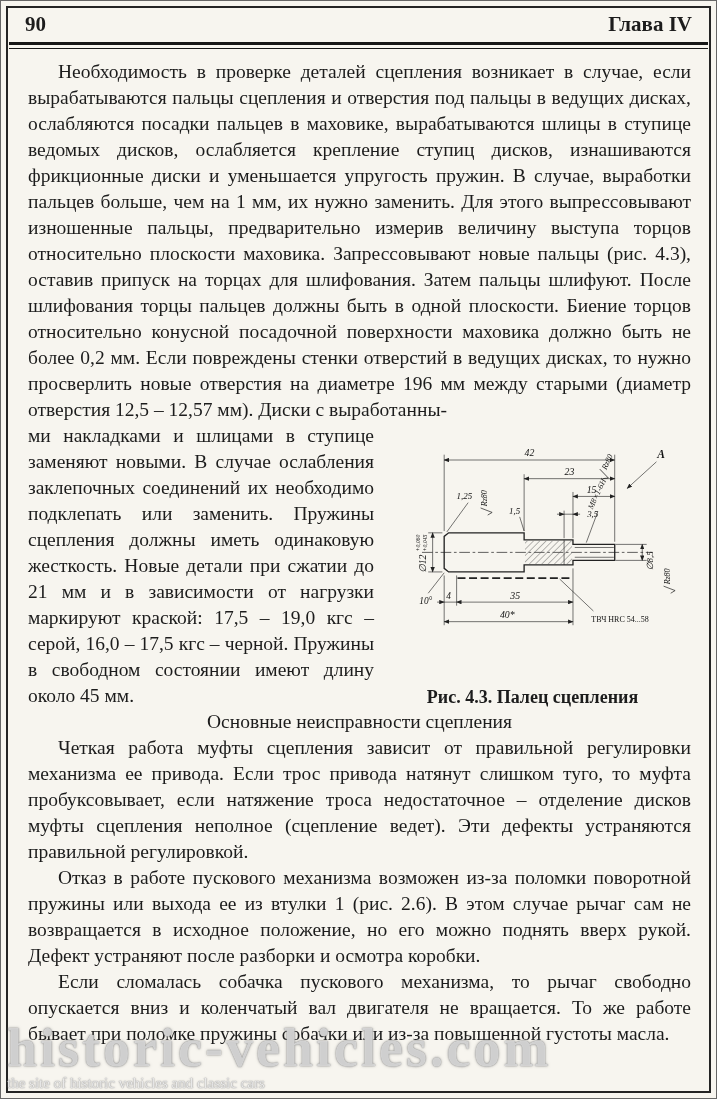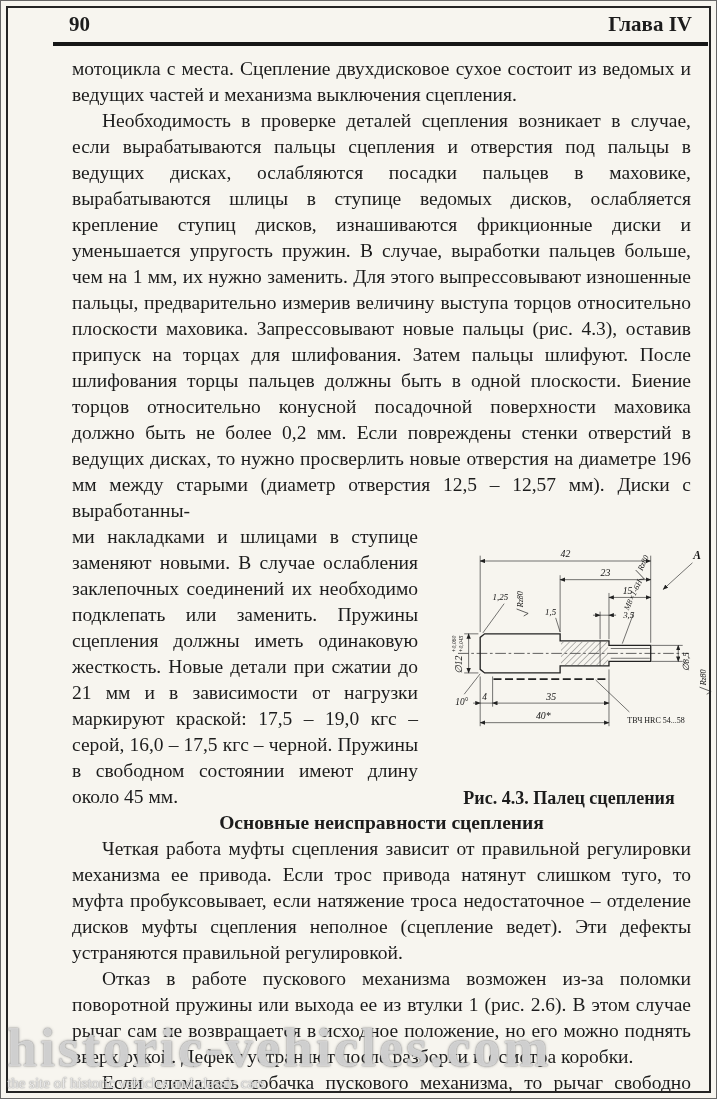--- a/index.html
+++ b/index.html
@@ -3,33 +3,33 @@
 <meta charset="utf-8">
 <style>
   html,body { margin:0; padding:0; background:#d8d6d0; }
   .page {
     position:relative; width:717px; height:1099px; margin:0 auto;
     background:#f7f5ef; overflow:hidden; box-sizing:border-box;
     border:1px solid #666;
     font-family:"Liberation Serif", serif; color:#1c1c1c;
   }
   .frame { position:absolute; inset:5px; border:2px solid #242424; pointer-events:none; z-index:3; }
-  .inner { position:absolute; inset:8px; display:flex; flex-direction:column;padding-left:44px; }
+  .inner { position:absolute; inset:8px; display:flex; flex-direction:column; }
   .header { display:flex; justify-content:space-between; align-items:baseline;
             padding:3px 16px 5px; font-size:21px; font-weight:bold; }
   .chapter { }
   .rule { border-top:3px solid #161616; border-bottom:1.5px solid #161616; height:3px; }
   .bodytext { padding:10px 17px 0 19px; font-size:19.5px; line-height:26px; text-align:justify; }
   .bodytext p { margin:0; }
   .indent { text-indent:30px; }
   .wrap-row { display:flex; align-items:center; }
   .wrap-text { width:346px; flex:none; text-align:justify; }
   .fig { flex:1; text-align:center; padding-top:4px; }
   .fig-caption { font-weight:bold; font-size:18px; line-height:22px; margin-top:20px; text-align:center; }
-  .section-heading { text-align:center; font-weight:bold; margin:10px 0 4px; }
+  .section-heading { text-align:center; font-weight:normal; margin:10px 0 4px; }
   svg text { font-family:"Liberation Serif", serif; font-style:italic; fill:#111; }
   svg .upr { font-style:normal; }
   .watermark { position:absolute; left:6px; bottom:6px; z-index:4; pointer-events:none; line-height:1.05; }
   .wm-site {
     font-size:54px; font-weight:bold; letter-spacing:3px; white-space:nowrap;
     color:rgba(255,255,255,0.68);
     text-shadow:0 0 1px rgba(100,100,100,0.9), 0 0 3px rgba(130,130,130,0.7);
   }
   .wm-tagline {
     font-size:15px; white-space:nowrap;
@@ -44,21 +44,20 @@
   <div class="frame"></div>
   <div class="inner">
 
     <div class="header">
       <span>90</span>
       <span class="chapter">Глава IV</span>
     </div>
     <div class="rule"></div>
 
     <div class="bodytext">
-      <p>мотоцикла с места. Сцепление двухдисковое сухое состоит из ведомых и ведущих частей и механизма выключения сцепления.</p>
       <p class="indent">Необходимость в проверке деталей сцепления возникает в случае, если вырабатываются пальцы сцепления и отверстия под пальцы в ведущих дисках, ослабляются посадки пальцев в маховике, вырабатываются шлицы в ступице ведомых дисков, ослабляется крепление ступиц дисков, изнашиваются фрикционные диски и уменьшается упругость пружин. В случае, выработки пальцев больше, чем на 1 мм, их нужно заменить. Для этого выпрессовывают изношенные пальцы, предварительно измерив величину выступа торцов относительно плоскости маховика. Запрессовывают новые пальцы (рис. 4.3), оставив припуск на торцах для шлифования. Затем пальцы шлифуют. После шлифования торцы пальцев должны быть в одной плоскости. Биение торцов относительно конусной посадочной поверхности маховика должно быть не более 0,2 мм. Если повреждены стенки отверстий в ведущих дисках, то нужно просверлить новые отверстия на диаметре 196 мм между старыми (диаметр отверстия 12,5 – 12,57 мм). Диски с выработанны-</p>
 
       <div class="wrap-row">
         <p class="wrap-text">ми накладками и шлицами в ступице заменяют новыми. В случае ослабления заклепочных соединений их необходимо подклепать или заменить. Пружины сцепления должны иметь одинаковую жесткость. Новые детали при сжатии до 21 мм и в зависимости от нагрузки маркируют краской: 17,5 – 19,0 кгс – серой, 16,0 – 17,5 кгс – черной. Пружины в свободном состоянии имеют длину около 45 мм.</p>
 
         <div class="fig">
           <svg width="302" height="231" viewBox="0 0 340 260" xmlns="http://www.w3.org/2000/svg">
             <defs>
               <marker id="arr" viewBox="0 0 10 8" markerWidth="9" markerHeight="7" refX="9" refY="4" orient="auto-start-reverse">
                 <path d="M0,0 L10,4 L0,8 Z" fill="#222"></path>

